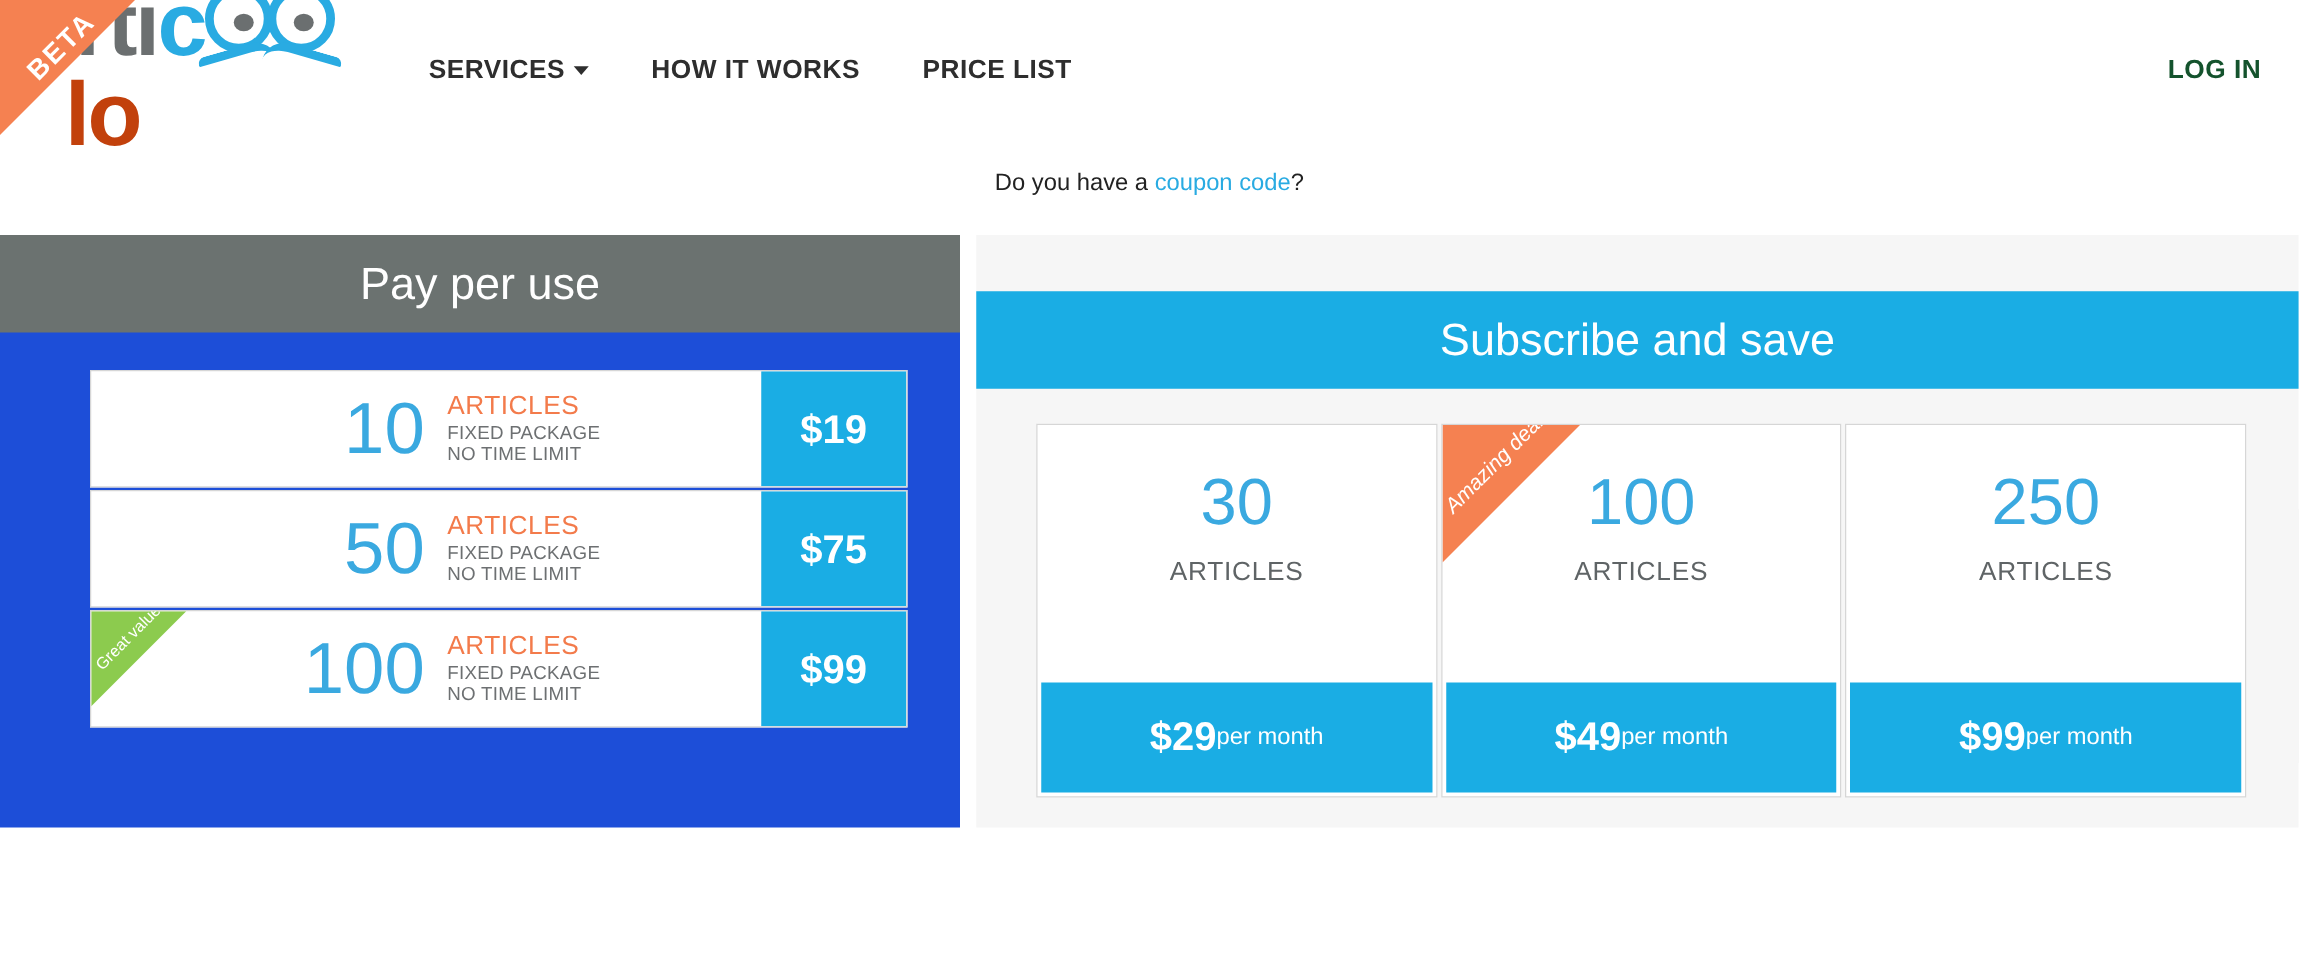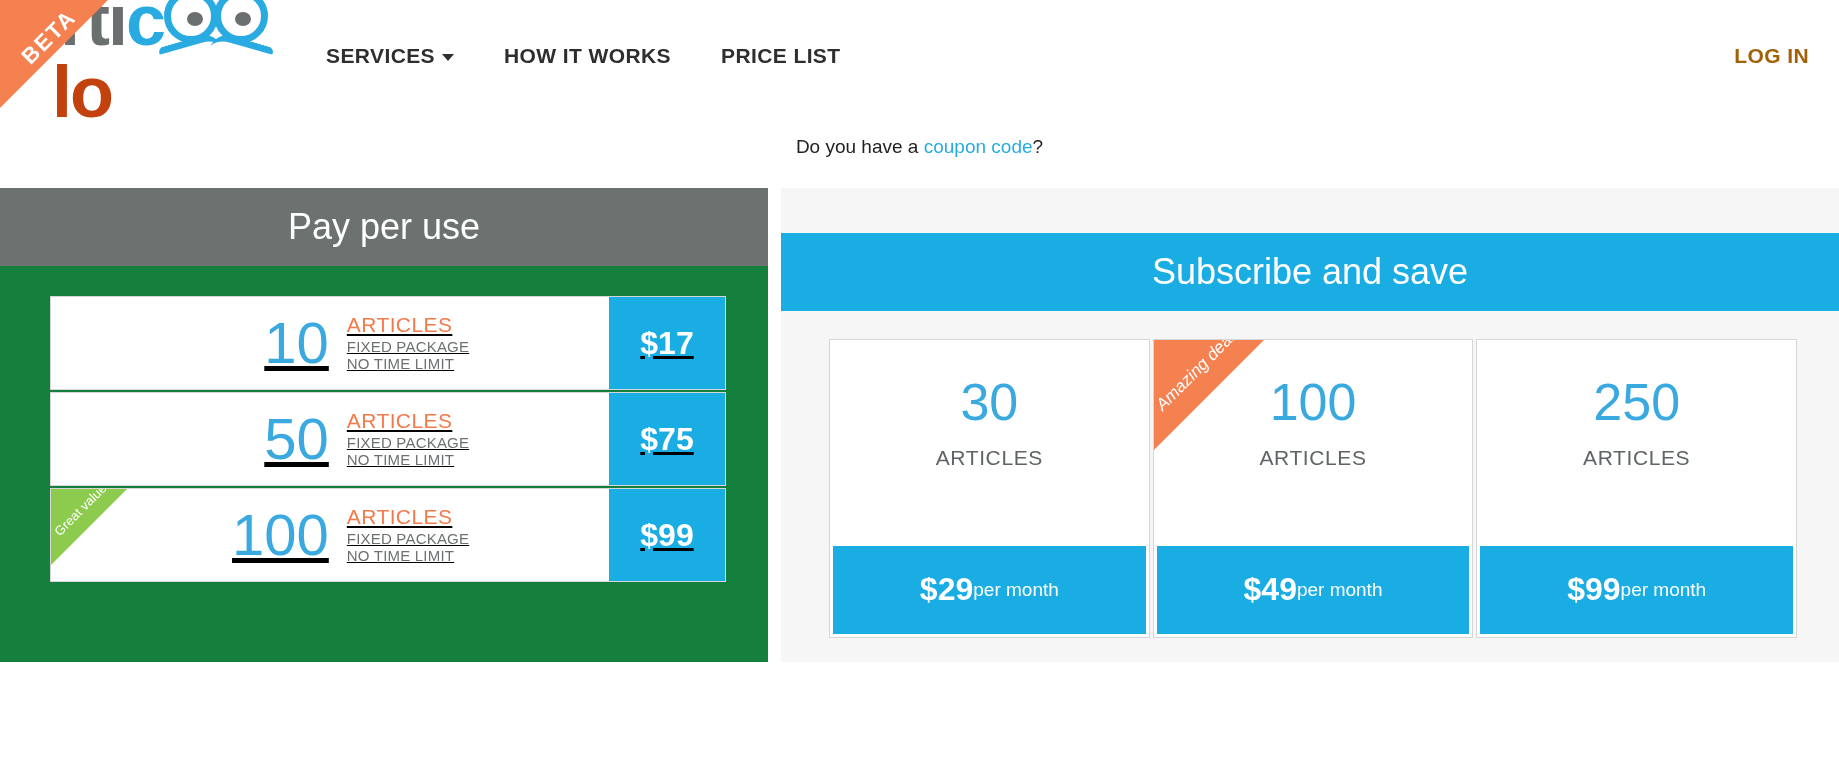--- a/index.html
+++ b/index.html
@@ -93,21 +93,21 @@
     background: #fff;
   }
   .brow.b1 { left: -4px; transform: rotate(-16deg); border-radius: 6px 18px 0 0; }
   .brow.b2 { left: 46px; transform: rotate(16deg); border-radius: 18px 6px 0 0; }
   .logo-lo { color: #c2410c; margin-left: 30px; }
 
   .nav {
     display: flex;
     align-items: center;
     gap: 50px;
-    margin-left: 24px;
+    margin-left: 41px;
   }
   .nav-item {
     font-size: 21px;
     font-weight: bold;
     color: #2e2e2e;
     letter-spacing: 0.4px;
     cursor: pointer;
     white-space: nowrap;
   }
   .caret {
@@ -122,21 +122,21 @@
   .header-right {
     margin-left: auto;
     display: flex;
     align-items: center;
     gap: 34px;
     padding-right: 30px;
   }
   .login-link {
     font-size: 21px;
     font-weight: bold;
-    color: #a16207;
+    color: #14532d;
     cursor: pointer;
     letter-spacing: 0.4px;
   }
   .signup-btn {
     background: #29abe2;
     color: #ffffff;
     font-size: 21px;
     font-weight: bold;
     letter-spacing: 0.4px;
     border: none;
@@ -156,39 +156,38 @@
   }
   .coupon-link { color: #29abe2; cursor: pointer; }
 
   
   .panels {
     display: flex;
     gap: 13px;
     height: 474px;
   }
   .panel { position: relative; }
-  .panel-left { width: 768px; background: #15803d; }
+  .panel-left { width: 768px; background: #1d4ed8; }
   .panel-right { width: 1058px; background: #f6f6f6; }
 
   .panel-head {
     height: 78px;
     display: flex;
     align-items: center;
     justify-content: center;
     color: #ffffff;
     font-size: 36px;
     font-weight: 300;
   }
   .head-gray { background: #6b7270; }
   .head-blue { background: #1aade4; margin-top: 45px; }
 
   
   .ppu-list {
-    padding: 30px 42px 0 50px;
-    text-decoration: underline;
+    padding: 30px 42px 0 72px;
   }
   .ppu-row {
     position: relative;
     display: flex;
     align-items: stretch;
     background: #ffffff;
     border: 1px solid #d6d6d6;
     height: 94px;
     margin-bottom: 2px;
     overflow: hidden;
@@ -378,21 +377,21 @@
 
         <div class="ppu-row">
           <div class="ppu-info">
             <div class="ppu-count">10</div>
             <div class="ppu-labels">
               <div class="ppu-articles">ARTICLES</div>
               <div class="ppu-sub">FIXED PACKAGE</div>
               <div class="ppu-sub">NO TIME LIMIT</div>
             </div>
           </div>
-          <div class="ppu-price">$17</div>
+          <div class="ppu-price">$19</div>
         </div>
 
         <div class="ppu-row">
           <div class="ppu-info">
             <div class="ppu-count">50</div>
             <div class="ppu-labels">
               <div class="ppu-articles">ARTICLES</div>
               <div class="ppu-sub">FIXED PACKAGE</div>
               <div class="ppu-sub">NO TIME LIMIT</div>
             </div>

